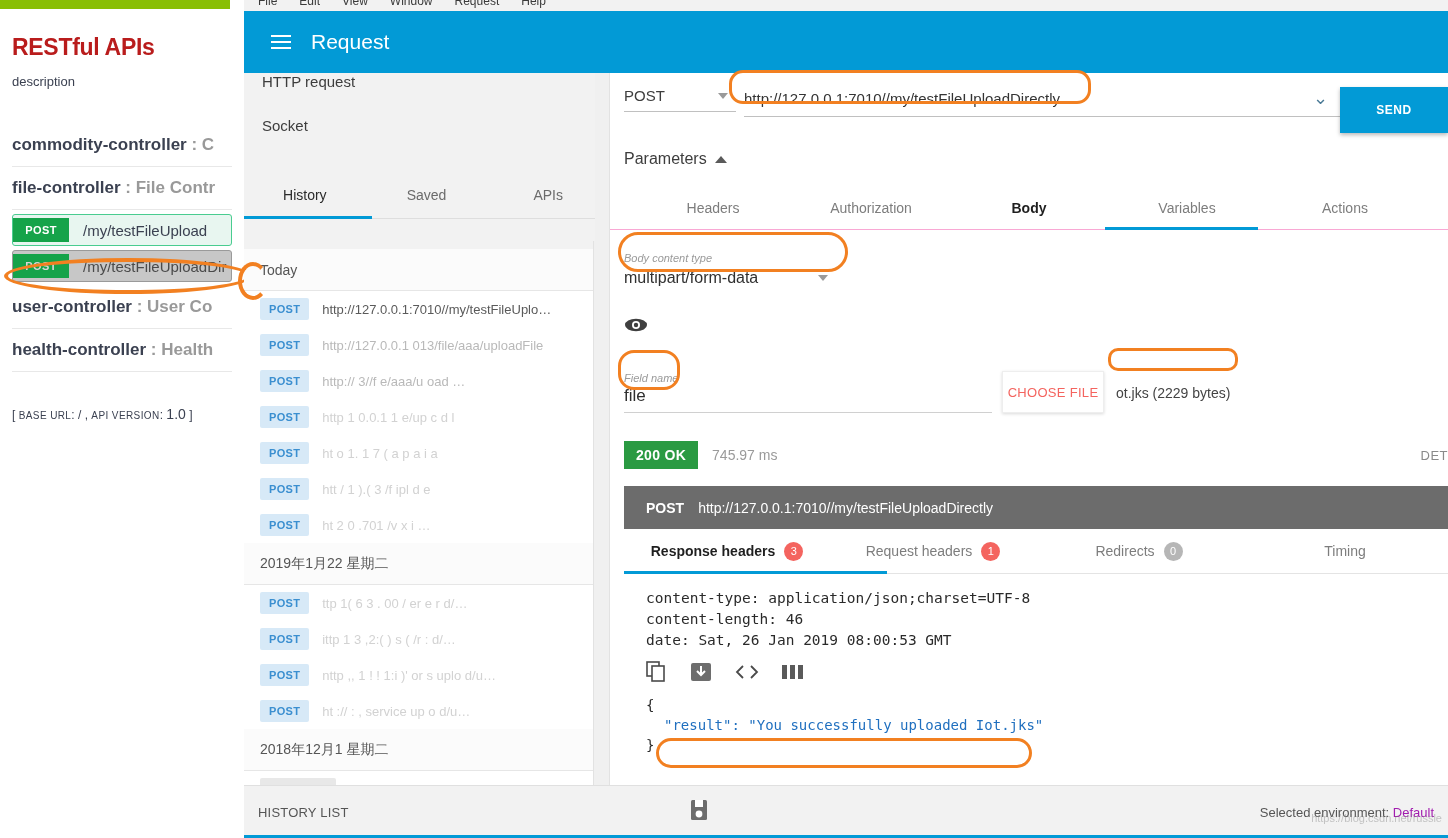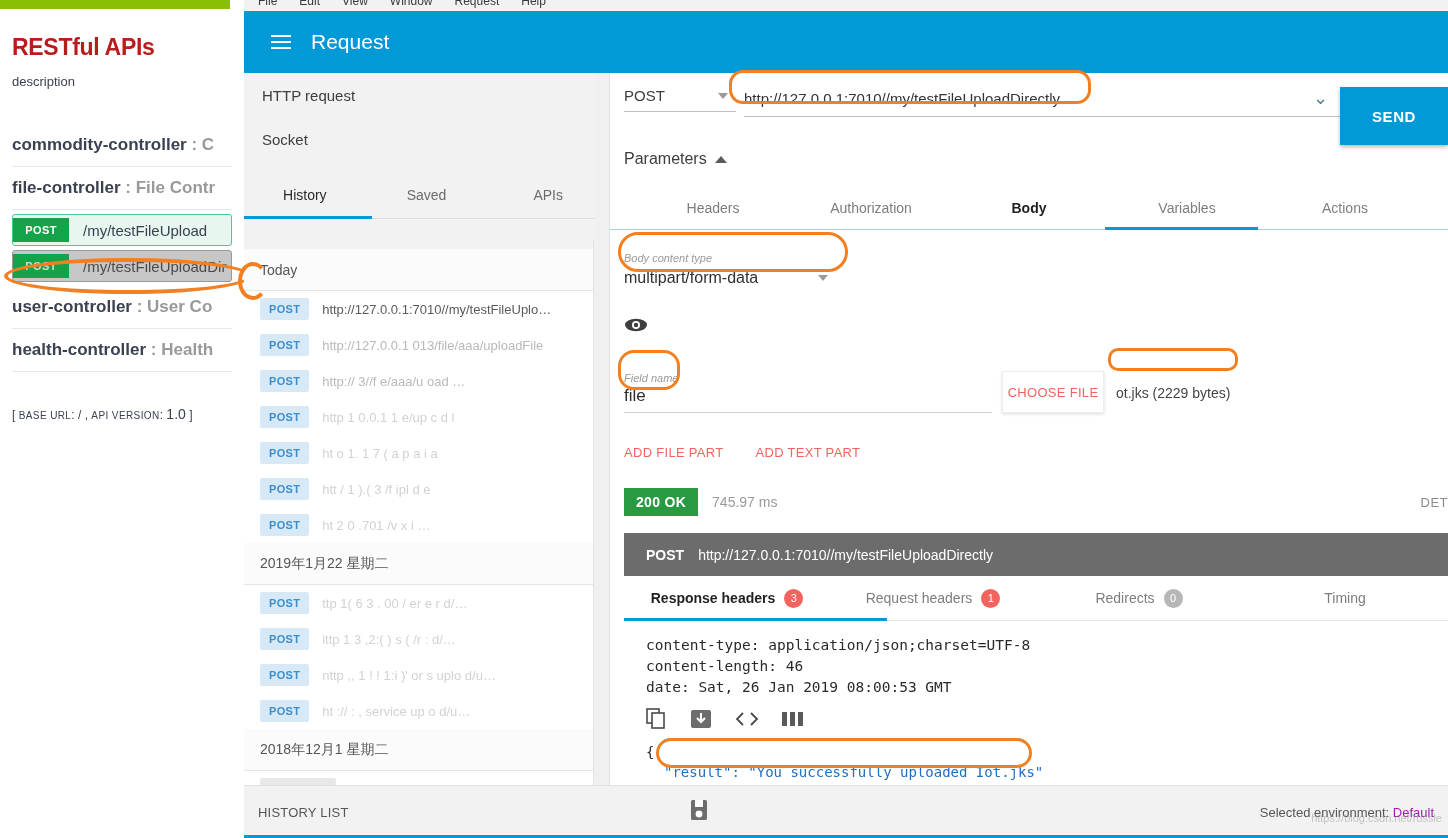--- a/index.html
+++ b/index.html
@@ -80,21 +80,21 @@
   .hamburger i:nth-child(2) { top: 6px; }
   .hamburger i:nth-child(3) { top: 12px; }
   .app-title { color: #fff; font-size: 21px; }
 
   
   .leftcol {
     position: absolute; left: 0; top: 73px; width: 366px; height: 712px;
     background: #f2f2f2; border-right: 1px solid #dcdcdc;
   }
   .lc-item {
-    height: 44px; display: flex; align-items: center; padding-left: 18px;
+    height: 44px; display: flex; padding-left: 18px;
     font-size: 15px; color: #3d3d3d;
   }
   .lc-item.active { background: #f2f2f2; }
   .tabs3 {
     display: flex; height: 48px; background: #f2f2f2; margin-top: 10px;
     border-bottom: 1px solid #dedede; position: relative;
   }
   .tabs3 .t {
     flex: 1; display: flex; align-items: center; justify-content: center;
     font-size: 14px; color: #6b6b6b;
@@ -152,22 +152,22 @@
     padding-bottom: 7px; font-size: 15px; color: #3d3d3d;
   }
   .caret-sm { width: 0; height: 0; border-left: 5px solid transparent; border-right: 5px solid transparent; border-top: 6px solid #9a9a9a; margin-right: 8px; }
   .urlfield {
     flex: 1; margin-left: 8px; border-bottom: 1px solid #c0c0c0;
     display: flex; align-items: center; justify-content: space-between; padding-bottom: 7px;
   }
   .urlfield .val { font-size: 15px; color: #343434; }
   .chev { color: #4a7a96; font-size: 18px; margin-right: 12px; }
   .sendbtn {
-    width: 108px; height: 58px; background: #029ad6; color: #fff;
-    font-size: 15px; font-weight: bold; letter-spacing: .6px;
+    width: 108px; height: 46px; background: #029ad6; color: #fff;
+    font-size: 12px; font-weight: bold; letter-spacing: .6px;
     display: flex; align-items: center; justify-content: center;
     box-shadow: 0 2px 4px rgba(0,0,0,.28);
   }
   .params {
     display: flex; align-items: center; gap: 8px; margin: 21px 0 0 14px;
     font-size: 16px; color: #3d3d3d;
   }
   .caret-up { width: 0; height: 0; border-left: 6px solid transparent; border-right: 6px solid transparent; border-bottom: 7px solid #5a5a5a; }
 
   .tabs5 {
@@ -462,24 +462,20 @@
 
         <div class="fileblock">
           <div class="fieldname">
             <div class="fieldlabel">Field name</div>
             <div class="v">file</div>
           </div>
           <div class="choosefile">CHOOSE FILE</div>
           <div class="filename">ot.jks (2229 bytes)</div>
         </div>
 
-        <div class="addparts">
-          <div class="a">ADD FILE PART</div>
-          <div class="a">ADD TEXT PART</div>
-        </div>
       </div>
 
       <div class="statusrow" style="margin-left:14px;">
         <div class="badge200">200 OK</div>
         <div class="ms">745.97 ms</div>
         <div class="det">DET</div>
       </div>
 
       <div class="respbar">
         <span class="m">POST</span>

